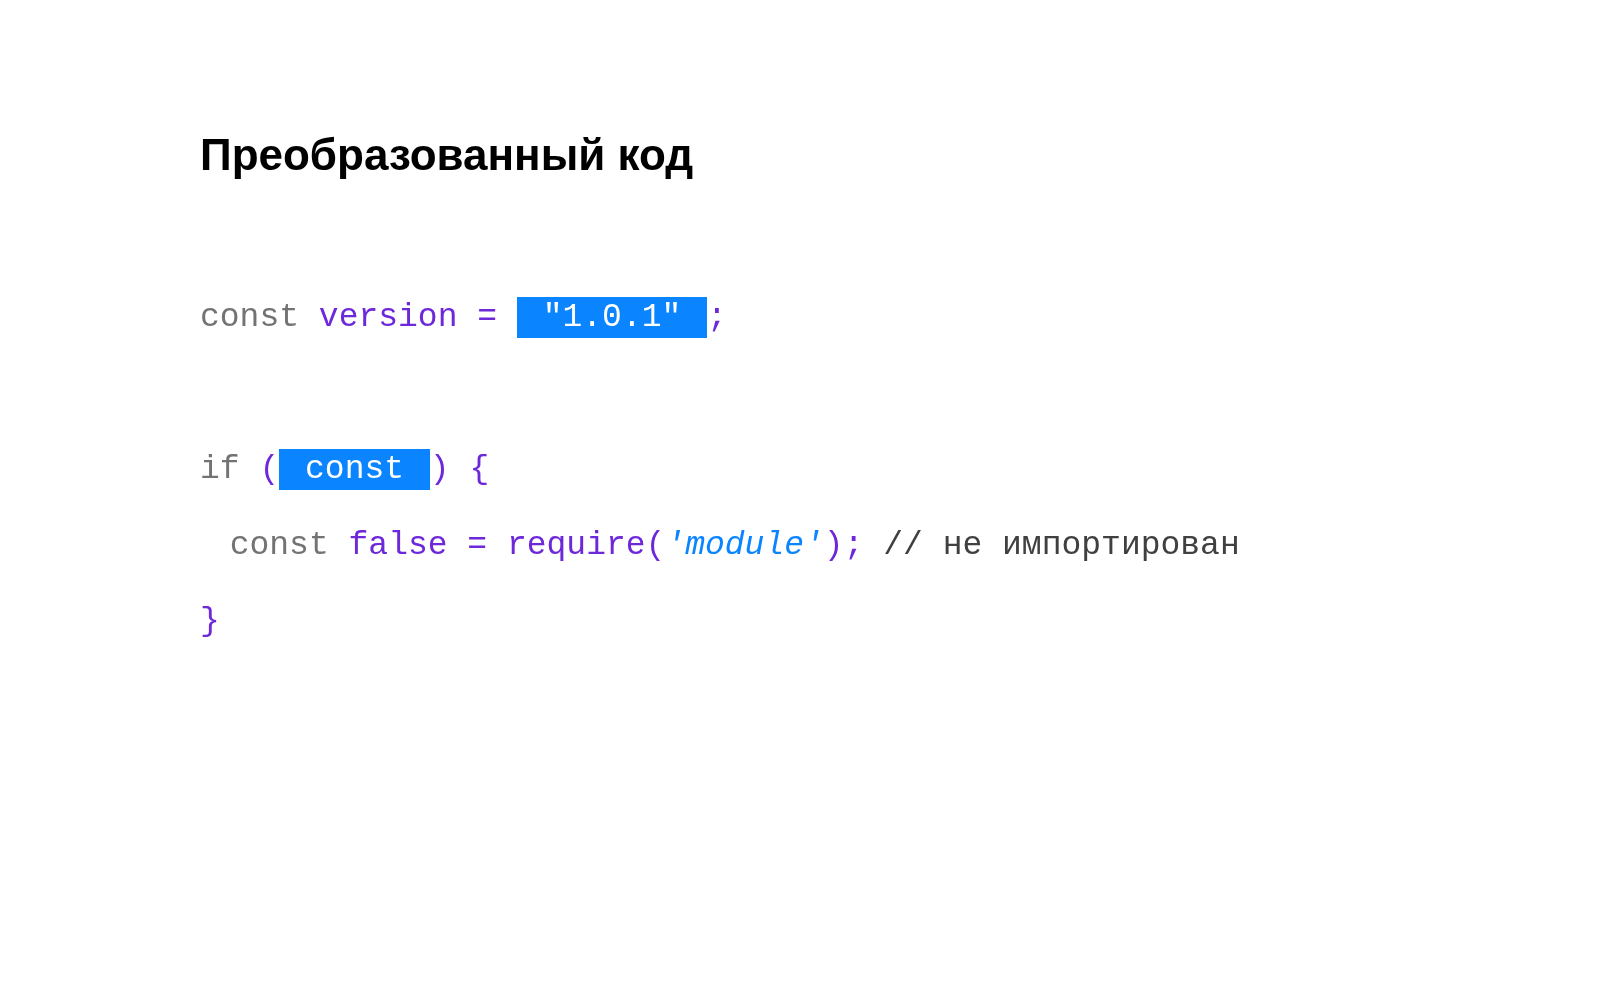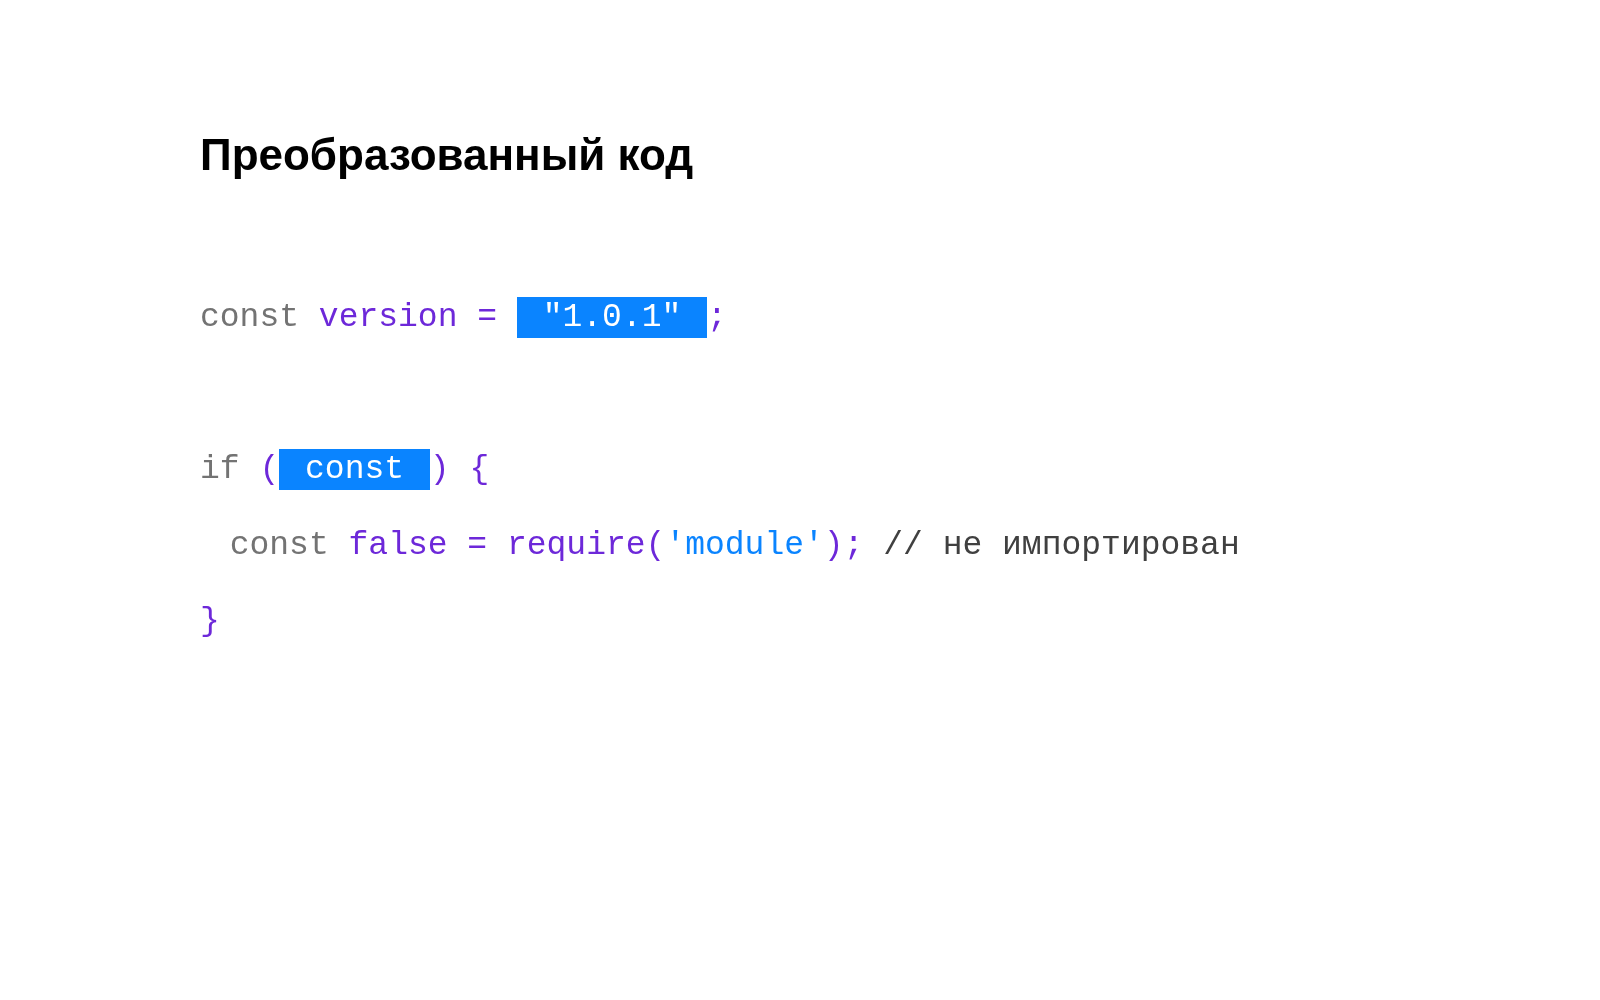--- a/index.html
+++ b/index.html
@@ -36,20 +36,21 @@
       color: #6d28d9;
       margin-top: 44px;
     }
     .highlight {
       background-color: #0a84ff;
       color: #ffffff;
       padding: 2px 6px;
     }
     .string {
       color: #0a84ff;
+      font-style: italic;
     }
     .comment {
       color: #404040;
     }
     .indent {
       display: inline-block;
       width: 1.5ch;
     }
   </style>
 </head>

